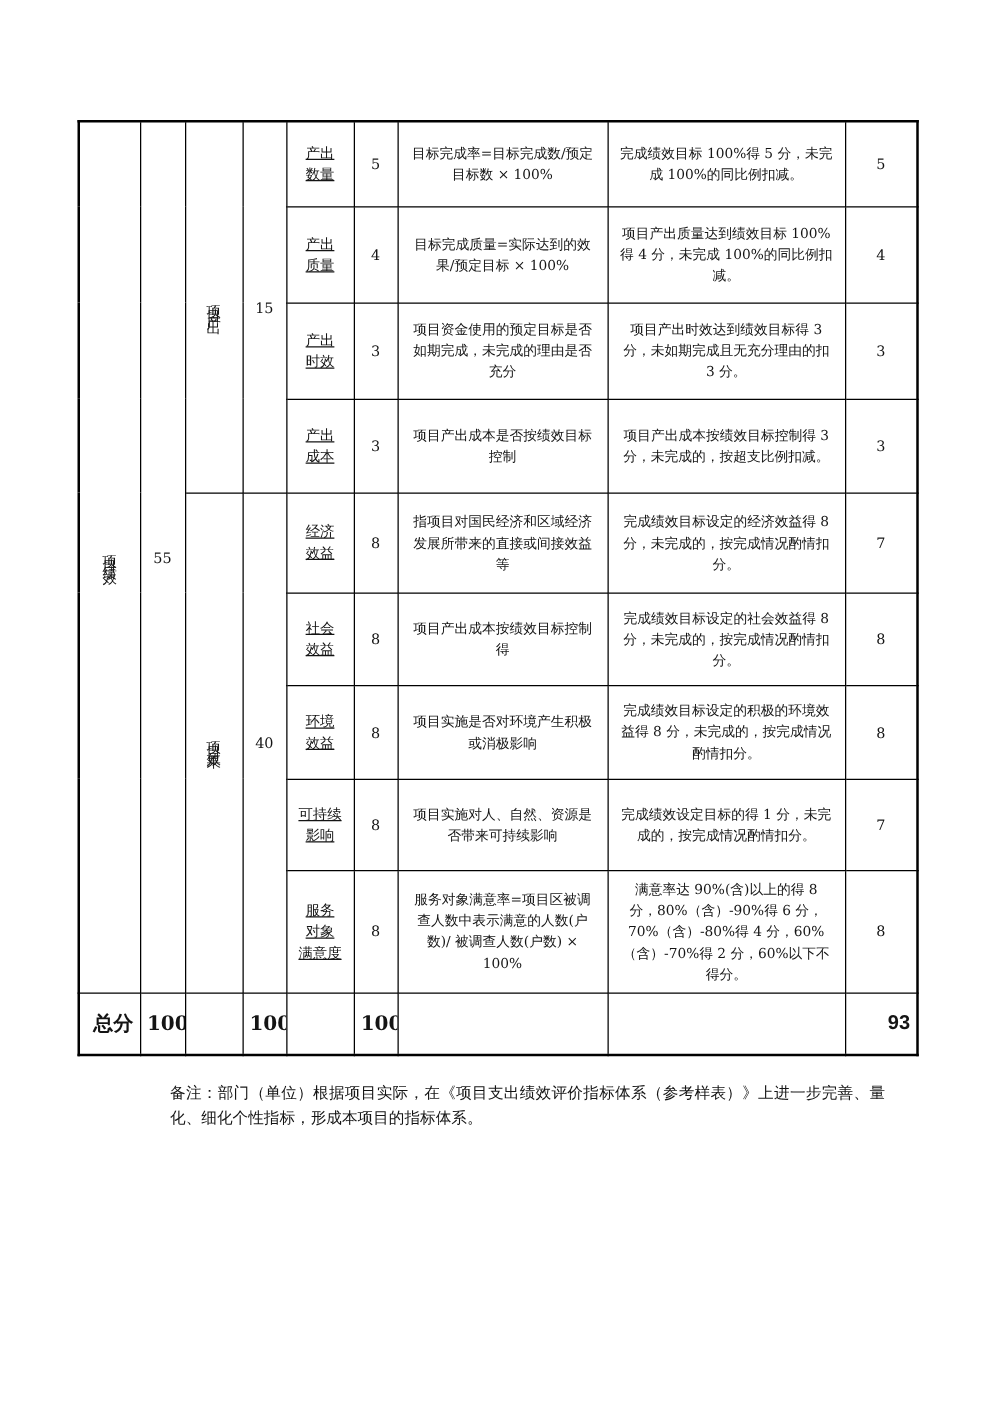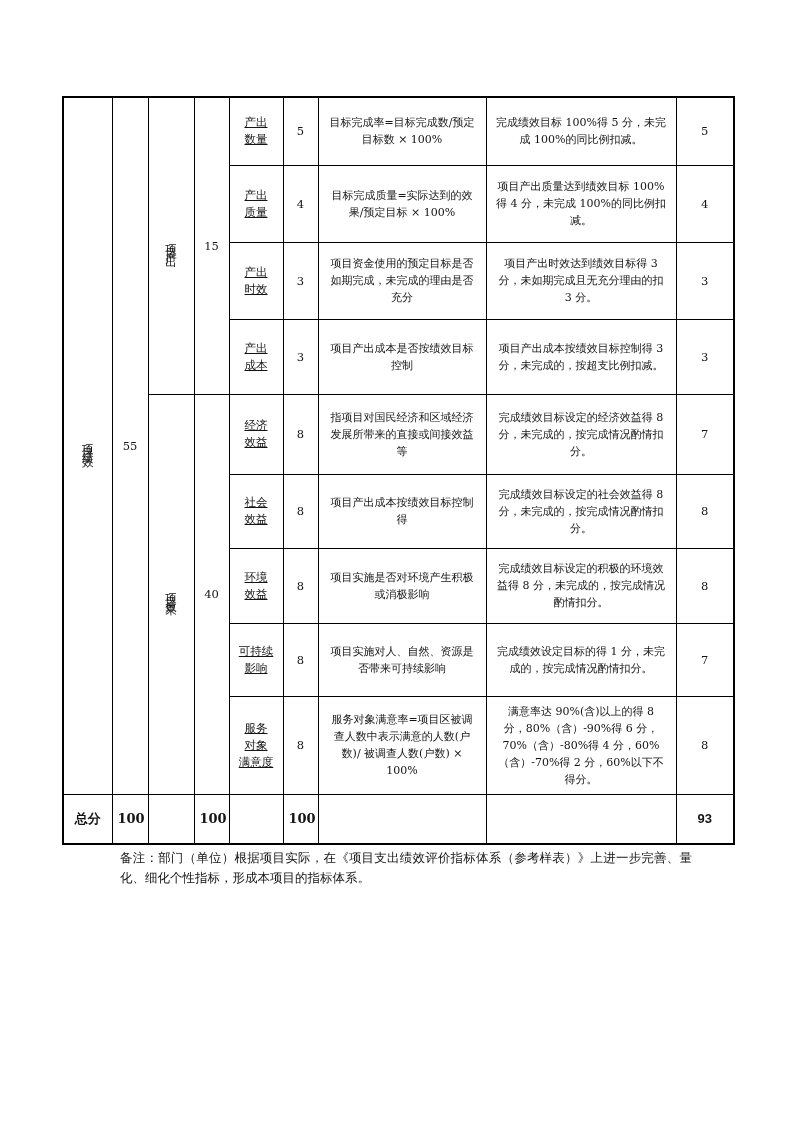--- a/index.html
+++ b/index.html
@@ -31,30 +31,30 @@
     font-size:11.5px;
   }
   td.num{font-size:11.5px;}
   td.ind{white-space:pre-line;font-size:11.5px;line-height:17px;text-decoration:underline;}
   td.desc,td.crit{
     text-align:center;
     padding:6px 9px;
     font-size:11px;
     line-height:17px;
   }
-  tr.total-row td{font-weight:bold;font-size:13px;}
+  tr.total-row td{font-weight:bold;font-size:16px;text-align:right;}
   td.final-score{
     font-family:"Liberation Sans","DejaVu Sans",sans-serif;
     font-size:15px;
     font-weight:bold;
   }
   .note{
     position:absolute;left:120px;top:848px;width:572px;
     font-size:12.5px;line-height:20px;text-align:justify;
-    margin:0;
+    margin:16px;
   }
 </style>
 </head>
 <body>
 
 <table class="perf-table">
   <colgroup>
     <col style="width:49px">
       <col style="width:36px">
       <col style="width:46px">

